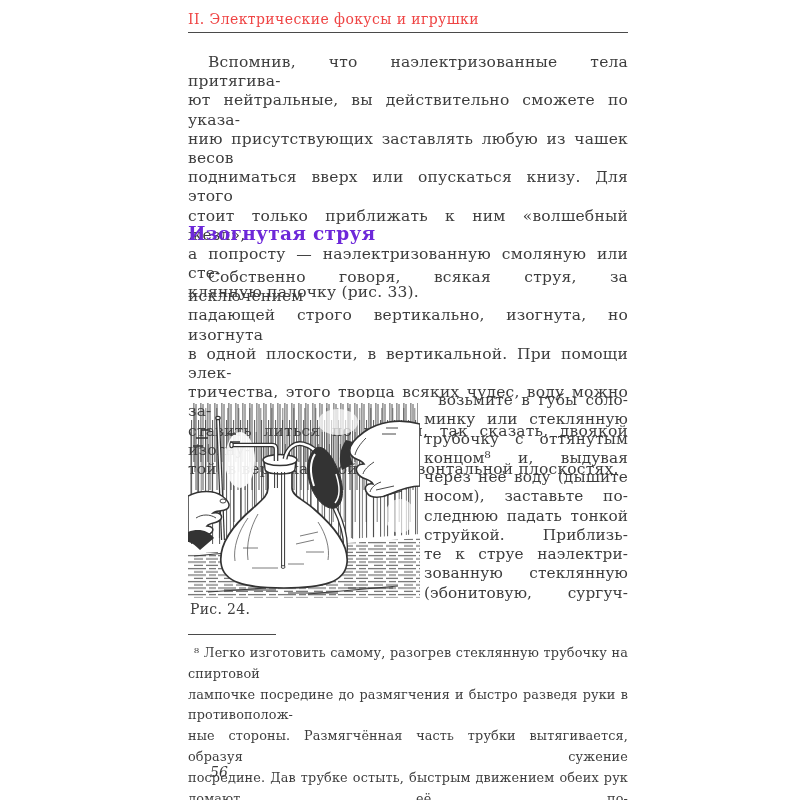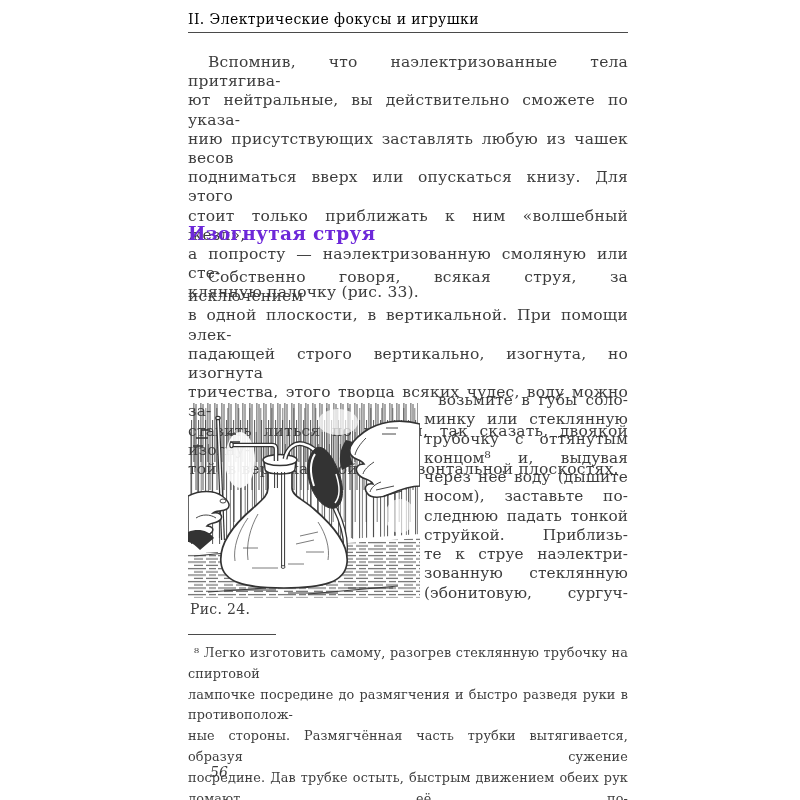--- a/index.html
+++ b/index.html
@@ -5,21 +5,21 @@
   html,body { margin:0; padding:0; background:#fff; }
   .page {
     position:relative; width:800px; height:800px; background:#ffffff;
     font-family:"DejaVu Serif","Liberation Serif",serif; color:#3d3d3d;
     overflow:hidden;
   }
   .content { position:absolute; left:188px; top:0; width:440px; height:800px; }
 
   .running-header {
     position:absolute; top:11px; left:0; width:440px;
-    font-size:14px; letter-spacing:0.4px; color:#000000;
+    font-size:14px; letter-spacing:0.4px; color:#ef4444;
     padding-bottom:5px; border-bottom:1px solid #4a4a4a;
   }
 
   .p .line { text-align:justify; text-align-last:justify; }
   .p .line.last { text-align-last:left; }
 
   .bodytext { font-size:15.5px; line-height:19.2px; letter-spacing:0.2px; width:440px; }
   .p1 { position:absolute; top:53px; left:0; }
   .p2 { position:absolute; top:268px; left:0; }
   .p1 .line:first-child, .p2 .line:first-child { text-indent:20px; }
@@ -67,22 +67,22 @@
         <div class="line">подниматься вверх или опускаться книзу. Для этого</div>
         <div class="line">стоит только приближать к ним «волшебный жезл»,</div>
         <div class="line">а попросту — наэлектризованную смоляную или сте-</div>
         <div class="line last">клянную палочку (рис. 33).</div>
       </div>
 
     <h2 class="section-heading">Изогнутая струя</h2>
 
     <div class="p bodytext p2">
         <div class="line">Собственно говоря, всякая струя, за исключением</div>
+        <div class="line">падающей строго вертикально, изогнута, но изогнута</div>
         <div class="line">в одной плоскости, в вертикальной. При помощи элек-</div>
-        <div class="line">падающей строго вертикально, изогнута, но изогнута</div>
         <div class="line">тричества, этого творца всяких чудес, воду можно за-</div>
         <div class="line">ставить литься по кривой, так сказать, двоякой изогну-</div>
         <div class="line last">той: в вертикальной и горизонтальной плоскостях.</div>
       </div>
 
     <div class="figure">
       <svg viewBox="0 0 232 200" width="232" height="200">
         <defs>
           <pattern id="vh" width="7" height="150" patternUnits="userSpaceOnUse">
             <path d="M1,6 V92 M3.6,22 V146 M5.9,0 V64" stroke="#3f3f3f" stroke-width="0.9" fill="none"></path>

